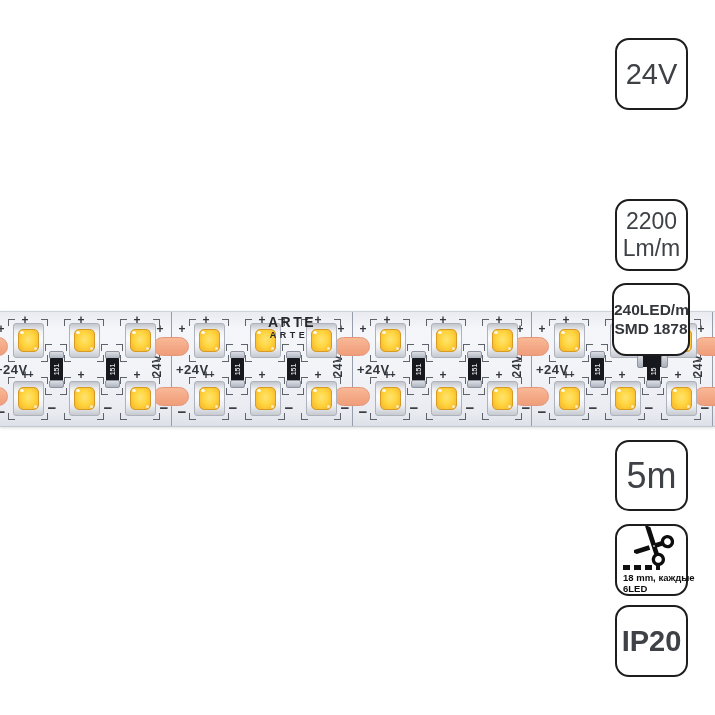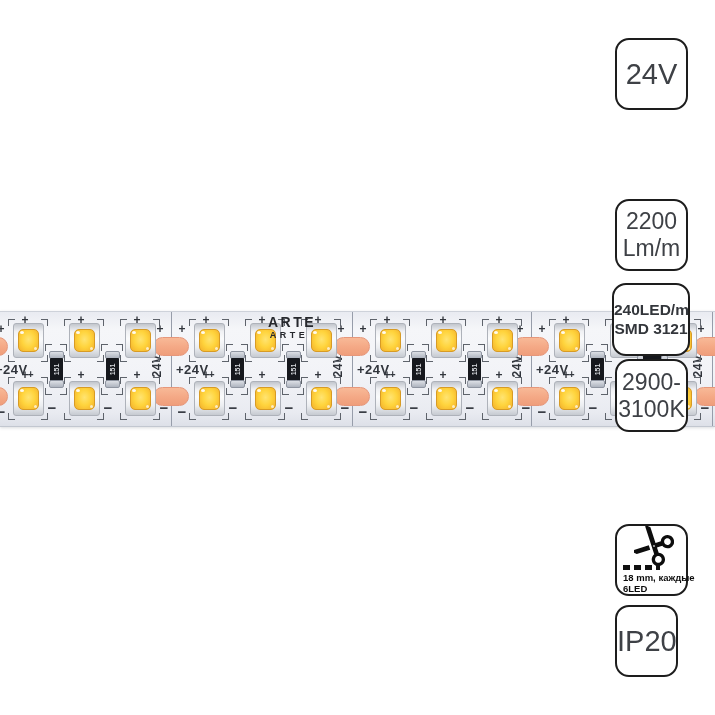--- a/index.html
+++ b/index.html
@@ -400,35 +400,34 @@
   <div id="badges">
       <div class="badge fs-xl" style="top: 38px; height: 72px; left: 615px; width: 73px;">
         <div class="bline">24V</div>
       </div>
       <div class="badge fs-lg2" style="top: 199px; height: 72px; left: 615px; width: 73px;">
         <div class="bline">2200</div>
         <div class="bline">Lm/m</div>
       </div>
       <div class="badge fs-sm" style="top: 283px; height: 73px; left: 612px; width: 78px;">
         <div class="bline">240LED/m</div>
-        <div class="bline">SMD 3121</div>
-      </div>
-      <div class="badge fs-lg2" style="top: 359px; height: 73px; left: 615px; width: 73px;">
-        <div class="bline">2900-</div>
-        <div class="bline">3100K</div>
+        <div class="bline">SMD 1878</div>
+      </div>
+      <div class="badge fs-xxl" style="top: 440px; height: 71px; left: 615px; width: 73px;">
+        <div class="bline">5m</div>
       </div>
       <div class="badge badge-cut" style="top: 524px; height: 72px; left: 615px; width: 73px;">
         <svg width="40" height="40" viewBox="0 0 24 24" class="sc-svg">
           <g transform="rotate(207 12 12)">
             <path fill="#0d0d0d" d="M9.64 7.64c.23-.5.36-1.05.36-1.64 0-2.21-1.79-4-4-4S2 3.79 2 6s1.79 4 4 4c.59 0 1.14-.13 1.64-.36L10 12l-2.36 2.36C7.14 14.13 6.59 14 6 14c-2.21 0-4 1.79-4 4s1.79 4 4 4 4-1.79 4-4c0-.59-.13-1.14-.36-1.64L12 14l7 7h3v-1L9.64 7.64zM6 8c-1.1 0-2-.9-2-2s.9-2 2-2 2 .9 2 2-.9 2-2 2zm0 12c-1.1 0-2-.9-2-2s.9-2 2-2 2 .9 2 2-.9 2-2 2zm6-7.5c-.28 0-.5-.22-.5-.5s.22-.5.5-.5.5.22.5.5-.22.5-.5.5zM19 3l-6 6 2 2 7-7V3h-3z"></path>
           </g>
         </svg>
         <div class="sc-dash"></div>
         <div class="sc-lines">
           <div>18 mm, каждые</div>
           <div>6LED</div>
         </div>
       </div>
-      <div class="badge fs-xl" style="top: 605px; height: 72px; left: 615px; width: 63px;">
+      <div class="badge fs-xl" style="top: 605px; height: 72px; left: 615px; width: 73px; font-weight: bold;">
         <div class="bline">IP20</div>
       </div>
     </div>
 </div>
 
 </body></html>

